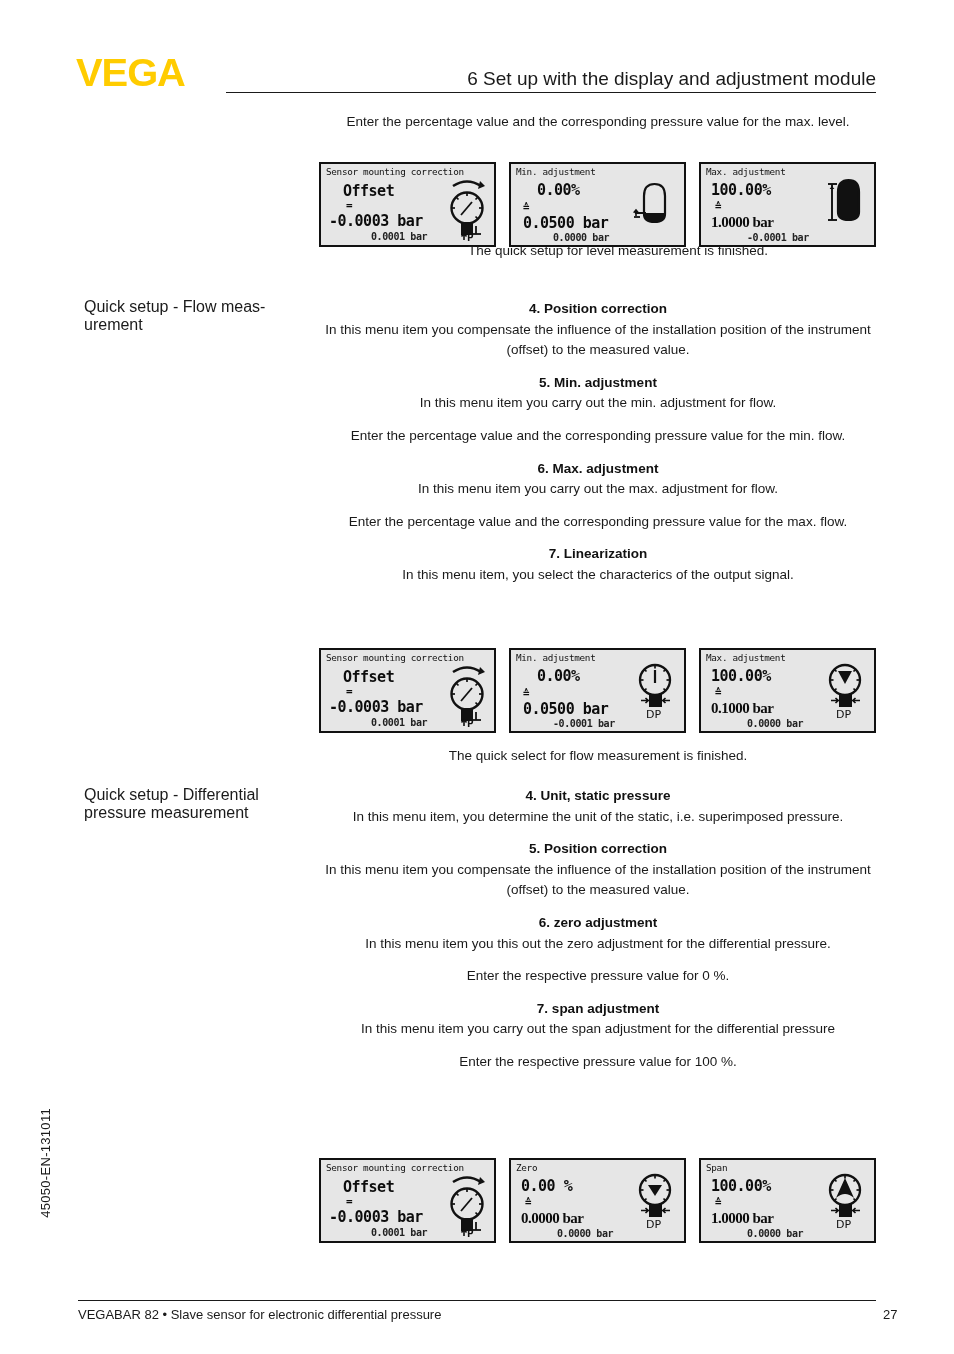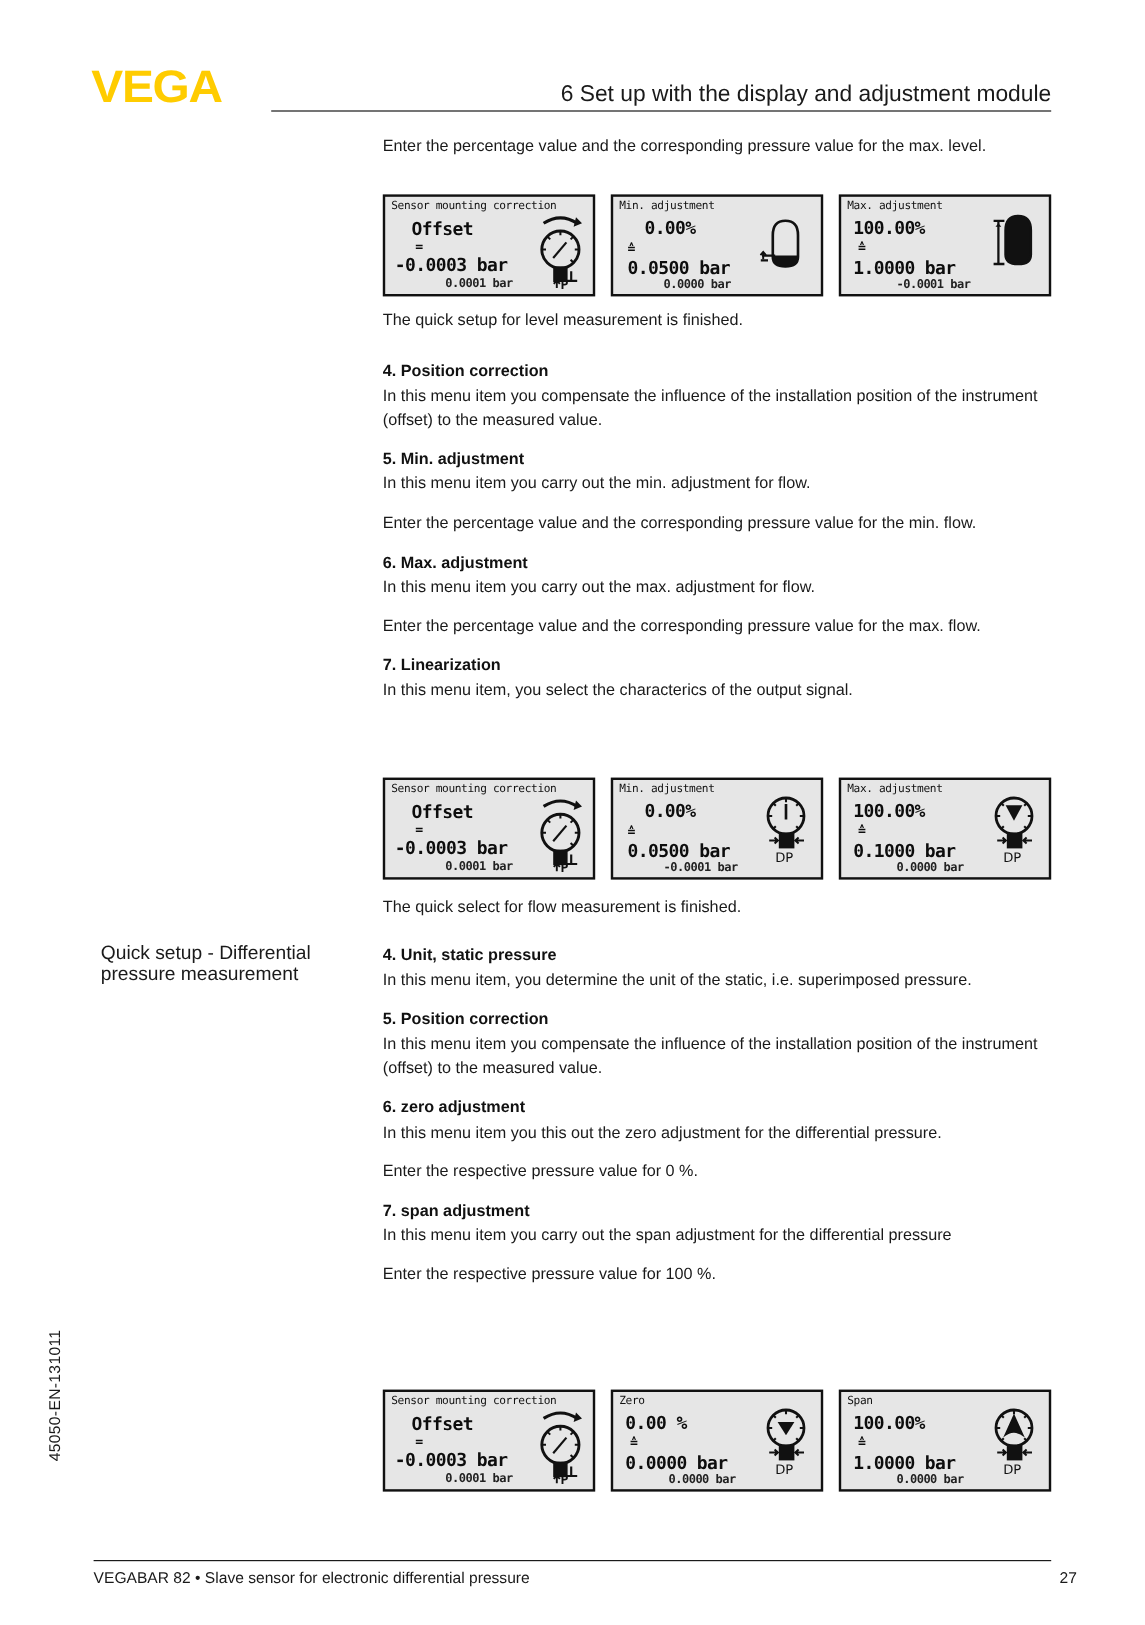--- a/index.html
+++ b/index.html
@@ -25,21 +25,21 @@
     position: absolute; right: 78px; top: 68px;
     font-size: 19px; color: #1a1a1a; white-space: nowrap;
   }
   .header-rule {
     position: absolute; left: 226px; top: 92px; width: 650px;
     border-bottom: 1.6px solid #1a1a1a;
   }
 
   
   .marg-col { position: absolute; left: 84px; width: 228px; }
-  .body-col { position: absolute; left: 319px; width: 558px; }
+  .body-col { position: absolute; left: 319px; width: 558px; text-align: center; }
   p.t {
     font-size: 13.5px; line-height: 20.6px; color: #1a1a1a;
   }
   h4.sub {
     font-size: 13.5px; font-weight: bold; line-height: 20.6px; color: #111;
   }
   .gap { height: 12px; }
 
   
   .screen-row { position: absolute; left: 319px; display: flex; gap: 13px; }
@@ -69,21 +69,21 @@
   .lcd-val-offset { left: 8px;  top: 48px; }
   .lcd-sub-offset { left: 40px; top: 67px; }
 
   .lcd-pct   { left: 26px; top: 17px; }
   .lcd-cong  { left: 12px; top: 37px; }
   .lcd-bar   { left: 12px; top: 50px; }
   .lcd-sub   { left: 32px; top: 68px; }
 
   .lcd-pct-l   { left: 10px; top: 17px; text-align: center; }
   .lcd-cong-l  { left: 14px; top: 36px; }
-  .lcd-bar-l   { left: 10px; top: 50px; }
+  .lcd-bar-l   { left: 10px; top: 50px; font-family: Liberation Serif, serif; }
   .lcd-sub-l   { left: 36px; top: 68px; }
 
   .lcd-icon { position: absolute; }
 
   
   .doc-id {
     position: absolute; left: 38px; top: 1108px;
     font-size: 13px; color: #1a1a1a;
     writing-mode: vertical-rl; transform: rotate(180deg);
     letter-spacing: 0.3px;
@@ -175,24 +175,26 @@
           <path d="M13 18 Q13 6 23.5 6 Q34 6 34 18 L34 38 Q34 46 23.5 46 Q13 46 13 38 Z" stroke="#111" stroke-width="2.2" fill="#111"></path>
           <line x1="7" y1="10" x2="7" y2="46" stroke="#111" stroke-width="1.9"></line>
           <line x1="3" y1="10" x2="12" y2="10" stroke="#111" stroke-width="1.9"></line>
           <line x1="3" y1="46" x2="12" y2="46" stroke="#111" stroke-width="1.9"></line>
           <path d="M7 12 L4.6 15 L9.4 15 Z" fill="#111"></path>
         </svg>
       </div>
     </div>
   </div>
 
-  <div class="body-col" style="top:257px;">
+  <div class="body-col" style="top:241px;margin-left:20px;">
     <p class="t">The quick setup for level measurement is finished.</p>
   </div>
 
+  <div class="marg-col" style="top:298px; white-space:pre-line;">Quick setup - Flow meas-
+urement</div>
 
   <div class="body-col" style="top:299px;">
     <h4 class="sub">4. Position correction</h4>
     <p class="t">In this menu item you compensate the influence of the installation position of the instrument (offset) to the measured value.</p>
     <div class="gap"></div>
     <h4 class="sub">5. Min. adjustment</h4>
     <p class="t">In this menu item you carry out the min. adjustment for flow.</p>
     <div class="gap"></div>
     <p class="t">Enter the percentage value and the corresponding pressure value for the min. flow.</p>
     <div class="gap"></div>

